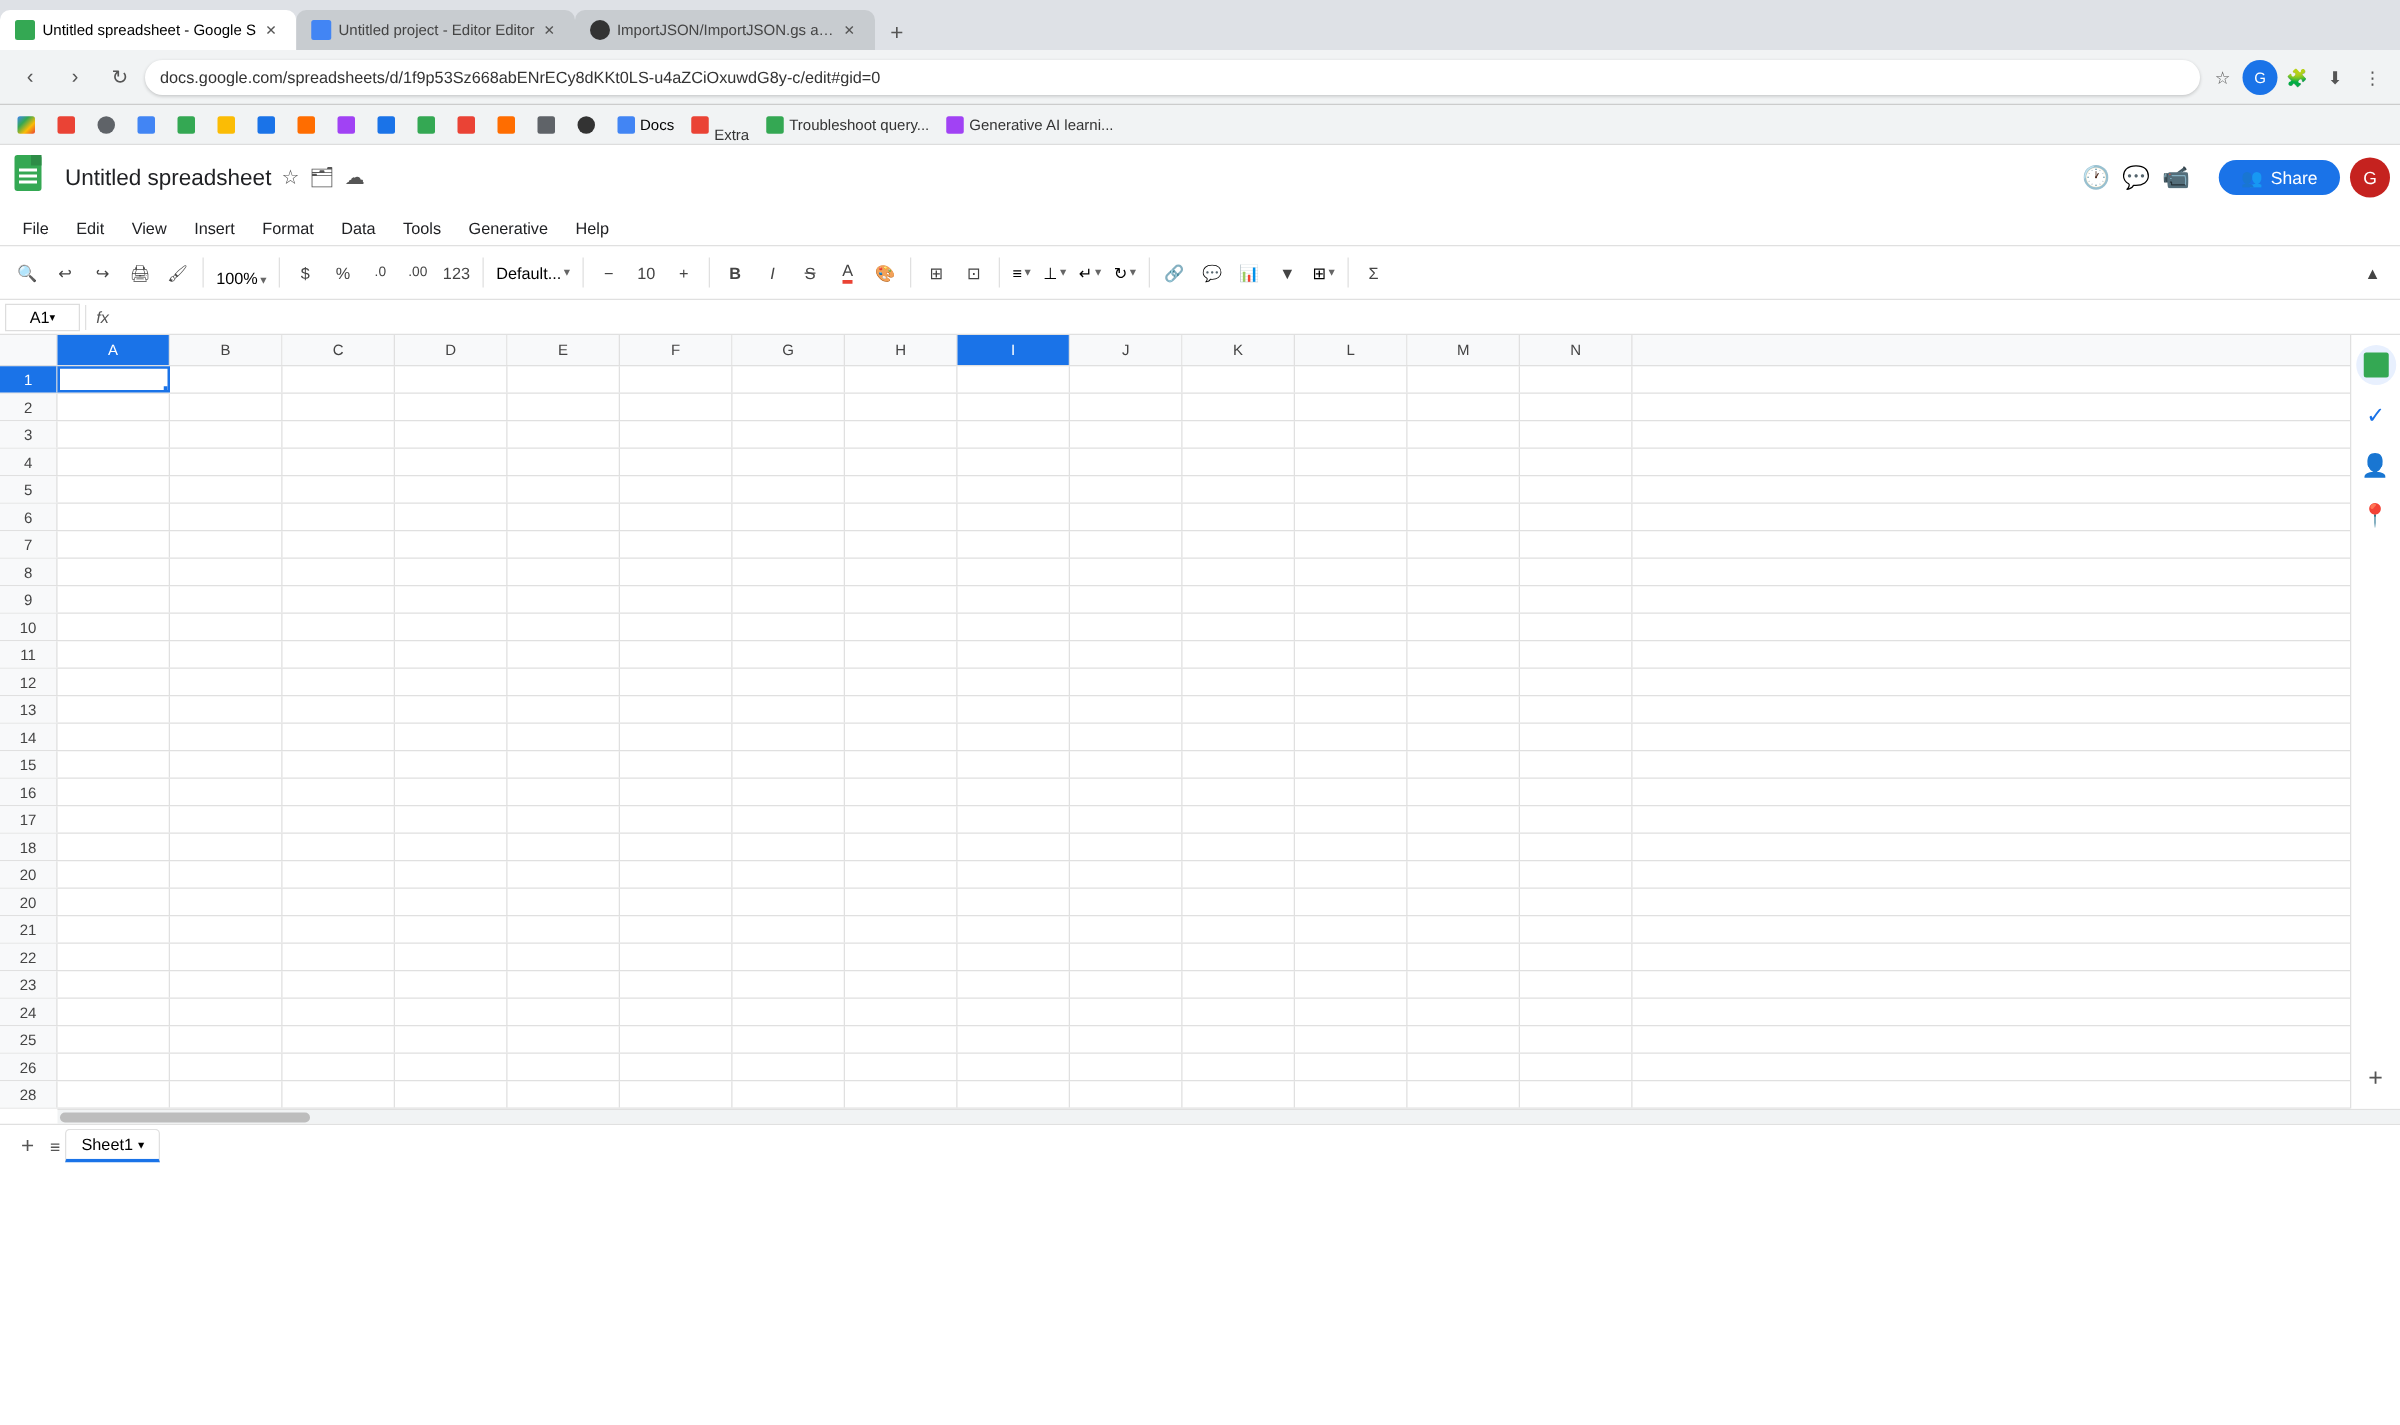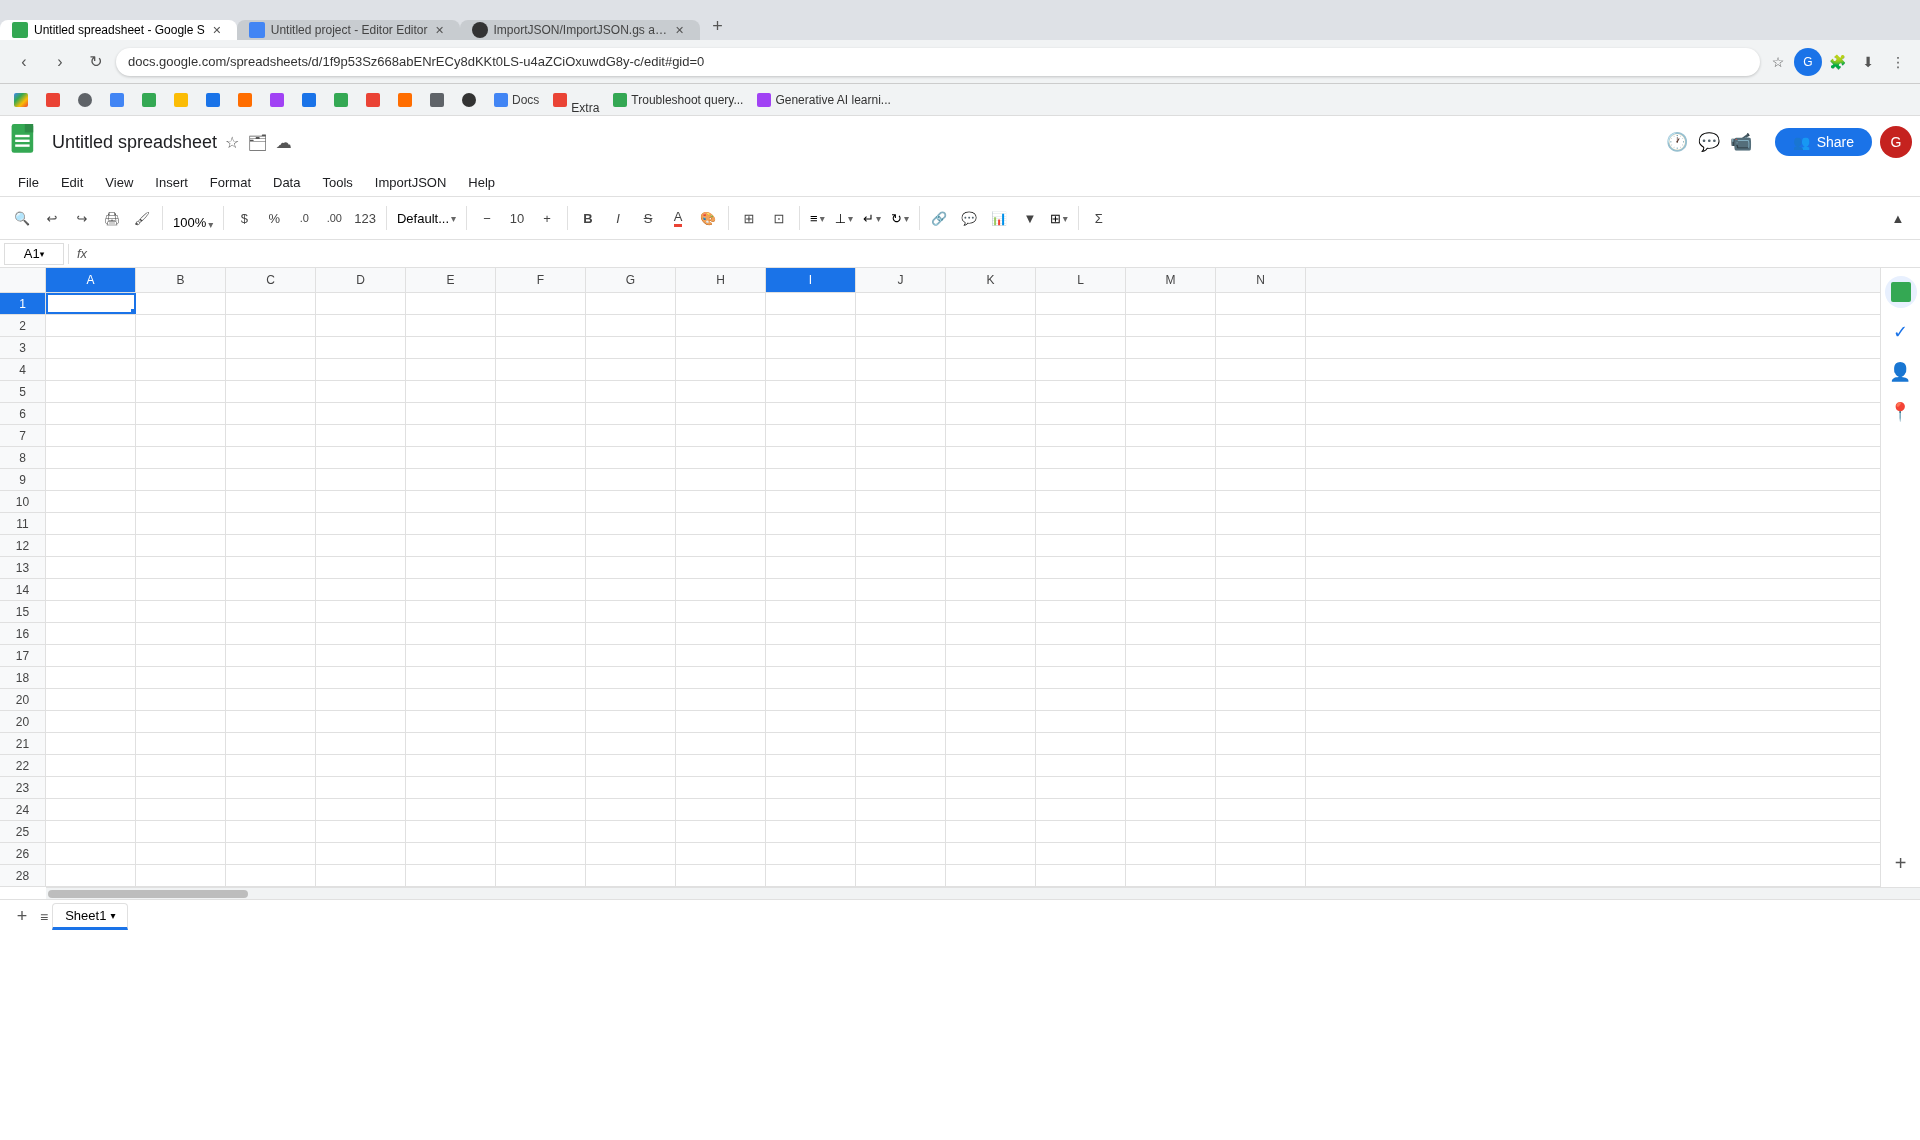--- a/index.html
+++ b/index.html
@@ -1,18 +1,18 @@
 <!DOCTYPE html>
 <html><head>
   <meta charset="utf-8">
   <style>
     * { box-sizing: border-box; margin: 0; padding: 0; }
     body { font-family: Arial, sans-serif; font-size: 13px; background: #fff; overflow: hidden; width: 1920px; height: 1140px; }
     .tab-bar { display: flex; align-items: flex-end; padding: 8px 0 0 0; height: 40px; background: #dee1e6; }
-    .tab { display: flex; align-items: center; padding: 0 12px; height: 20px; border-radius: 8px 8px 0 0; font-size: 12px; min-width: 200px; max-width: 240px; cursor: pointer; position: relative; }
+    .tab { display: flex; align-items: center; padding: 0 12px; height: 32px; border-radius: 8px 8px 0 0; font-size: 12px; min-width: 200px; max-width: 240px; cursor: pointer; position: relative; }
     .tab.active { background: #fff; }
     .tab.inactive { background: #c8ccd0; color: #444; }
     .tab-favicon { width: 16px; height: 16px; margin-right: 6px; border-radius: 2px; }
     .tab-label { flex: 1; overflow: hidden; text-overflow: ellipsis; white-space: nowrap; font-size: 12px; }
     .tab-close { width: 16px; height: 16px; border-radius: 50%; display: flex; align-items: center; justify-content: center; font-size: 11px; cursor: pointer; color: #555; margin-left: 4px; }
     .new-tab-btn { width: 28px; height: 28px; display: flex; align-items: center; justify-content: center; border-radius: 50%; cursor: pointer; font-size: 18px; color: #555; margin-left: 4px; }
 
     .address-bar-row { display: flex; align-items: center; background: #f1f3f4; height: 44px; padding: 0 8px; gap: 4px; border-bottom: 1px solid #ccc; }
     .nav-btn { width: 32px; height: 32px; border-radius: 50%; display: flex; align-items: center; justify-content: center; cursor: pointer; color: #555; font-size: 16px; }
     .address-input { flex: 1; height: 28px; border-radius: 14px; border: none; background: #fff; padding: 0 12px; font-size: 13px; color: #333; outline: none; box-shadow: 0 1px 3px rgba(0,0,0,0.2); }
@@ -168,21 +168,21 @@
       <div class="bookmark-favicon" style="width:14px;height:14px;background:#ff6d00;border-radius:2px;"></div>
     </div>
     <div class="bookmark-item">
       <div class="bookmark-favicon" style="width:14px;height:14px;background:#5f6368;border-radius:2px;"></div>
     </div>
     <div class="bookmark-item">
       <div class="bookmark-favicon" style="width:14px;height:14px;background:#333;border-radius:50%;"></div>
     </div>
     <div class="bookmark-item">
       <div class="bookmark-favicon" style="width:14px;height:14px;background:#4285f4;border-radius:2px;"></div>
-      <span style="font-size:12px;color:#404040;">Docs</span>
+      <span style="font-size:12px;color:#000000;">Docs</span>
     </div>
     <div class="bookmark-item">
       <div class="bookmark-favicon" style="width:14px;height:14px;background:#ea4335;border-radius:2px;"></div>
       <span style="font-size:12px;color:#333;margin-top:16px;">Extra</span>
     </div>
     <div class="bookmark-item">
       <div class="bookmark-favicon" style="width:14px;height:14px;background:#34a853;border-radius:2px;"></div>
       <span style="font-size:12px;color:#333;">Troubleshoot query...</span>
     </div>
     <div class="bookmark-item">
@@ -229,21 +229,21 @@
   </div>
 
   <div class="menu-bar">
     <span class="menu-item">File</span>
     <span class="menu-item">Edit</span>
     <span class="menu-item">View</span>
     <span class="menu-item">Insert</span>
     <span class="menu-item">Format</span>
     <span class="menu-item">Data</span>
     <span class="menu-item">Tools</span>
-    <span class="menu-item">ImportJSON</span>
+    <span class="menu-item">Generative</span>
     <span class="menu-item">Help</span>
   </div>
 
   <div class="toolbar">
     <div class="tool-btn">🔍</div>
     <div class="tool-btn">↩</div>
     <div class="tool-btn">↪</div>
     <div class="tool-btn">🖨</div>
     <div class="tool-btn">🖌</div>
 

